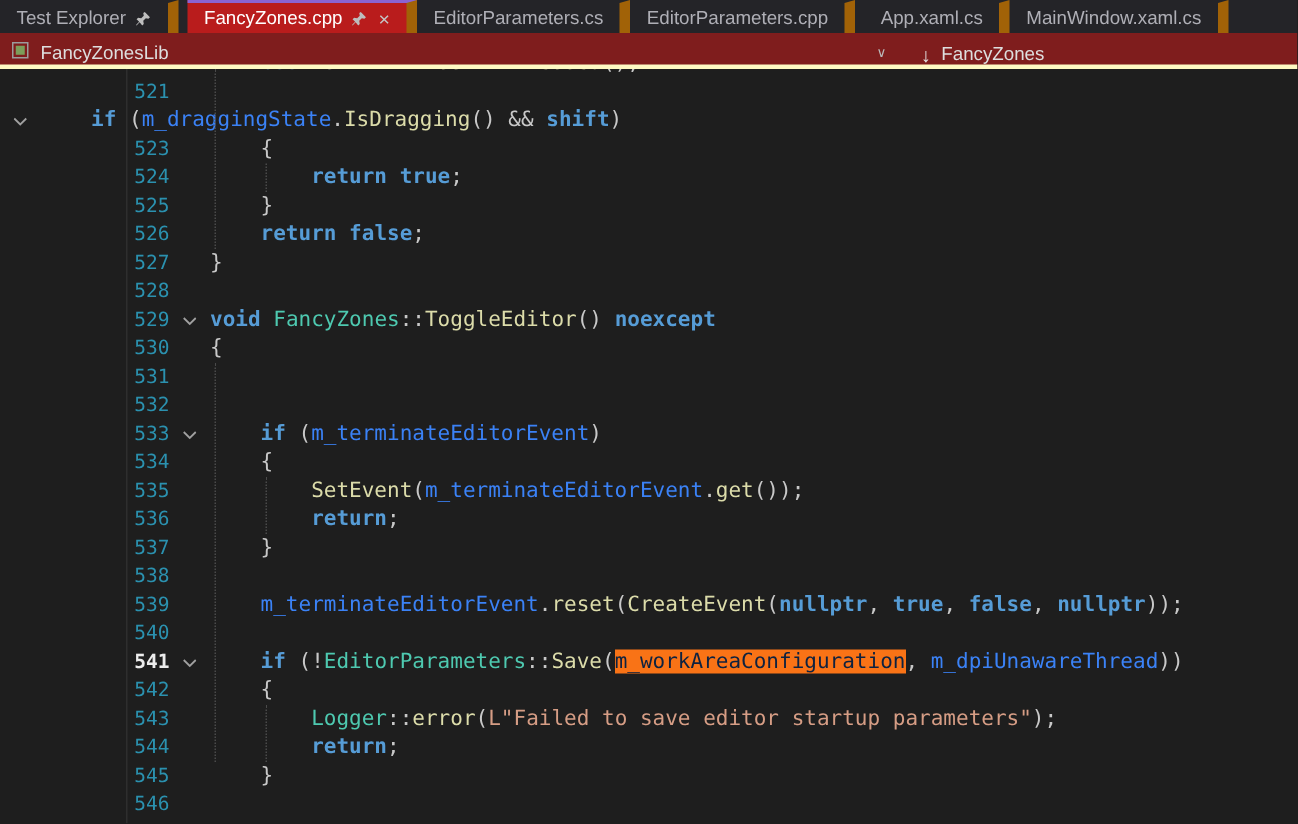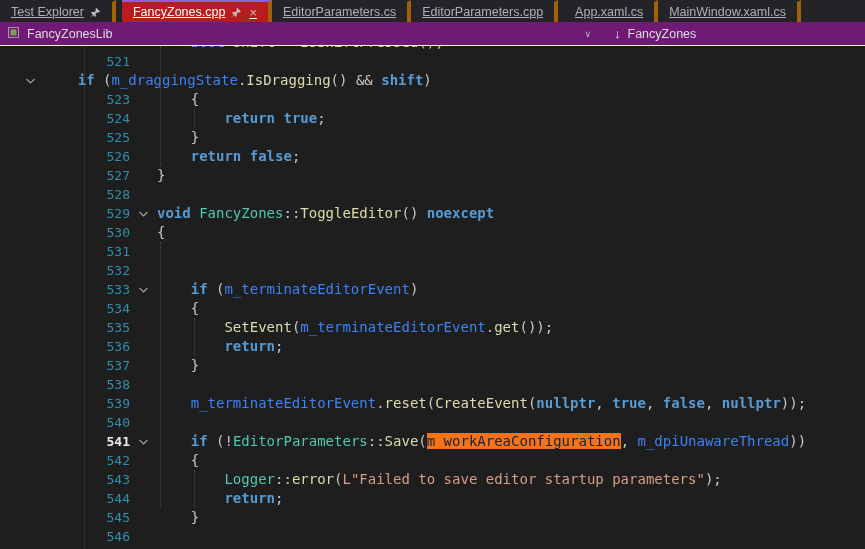--- a/index.html
+++ b/index.html
@@ -6,40 +6,40 @@
   body{
     width:865px;height:549px;overflow:hidden;
     background:#1E1E1E;
     font-family:"Liberation Sans",sans-serif;
     -webkit-user-select:none;user-select:none;
   }
   
   .tabbar{display:flex;height:22px;background:#242428;align-items:stretch;}
   .tab{
     display:flex;align-items:center;gap:6px;padding:0 11px;
-    font-size:12.5px;color:#AFAFB6;border-right:4px solid #a16207;
-    border-top:2px solid transparent;box-sizing:border-box;white-space:nowrap;cursor:default;text-decoration:underline;
+    font-size:12.5px;color:#AFAFB6;border-right:7px solid #a16207;
+    border-top:2px solid transparent;box-sizing:border-box;white-space:nowrap;cursor:default;
   }
   .tab.gap{margin-right:6px;}
   .tab.active{background:#b91c1c;color:#FFFFFF;border-top-color:#8A63D2;}
   .tab .close{font-size:13px;color:#C5C5C5;line-height:1;margin-left:1px;}
   .tab svg{display:block;}
   .tabbar-fill{flex:1;}
   
   .navbar{
-    display:flex;height:24px;background:#701a75;align-items:center;
-    font-size:12.5px;color:#DEDEDE;box-sizing:border-box;border-bottom:1px solid #fef9c3;
+    display:flex;height:24px;background:#7f1d1d;align-items:flex-end;
+    font-size:12.5px;color:#DEDEDE;box-sizing:border-box;border-bottom:3px solid #fef9c3;
   }
   .combo-project{display:flex;align-items:center;width:600px;padding-left:7px;gap:7px;box-sizing:border-box;}
   .combo-chevron{margin-left:auto;padding-right:9px;color:#BBBBBB;font-size:9px;}
   .combo-member{display:flex;align-items:center;gap:7px;padding-left:14px;}
   .member-arrow{font-size:13px;color:#E6E6E6;line-height:1;}
   
   .editor{position:relative;height:503px;font-family:"DejaVu Sans Mono",monospace;font-size:14px;}
-  #code{position:relative;height:100%;margin-left:17px;}
+  #code{position:relative;height:100%;}
   .gutter-divider{position:absolute;left:84px;top:0;height:100%;border-left:1px solid #2E2E2E;}
   .line{display:flex;height:19px;line-height:19px;}
   .lnum{width:113px;flex:none;text-align:right;color:#2B91AF;font-size:13px;}
   .cur .lnum{color:#ECECEC;font-weight:bold;}
   .fold{width:27px;flex:none;display:flex;align-items:center;justify-content:center;}
   .codeln{white-space:pre;flex:1;}
   .partial{height:6px;overflow:hidden;}
   .partial .line{margin-top:-13px;}
   .guide{position:absolute;width:0;border-left:1px dotted #4A4A4A;}
   

